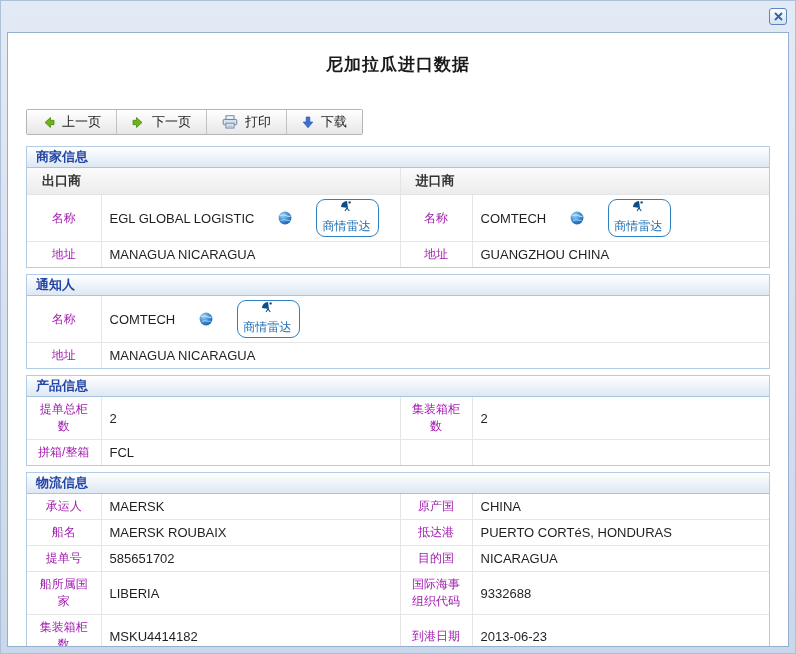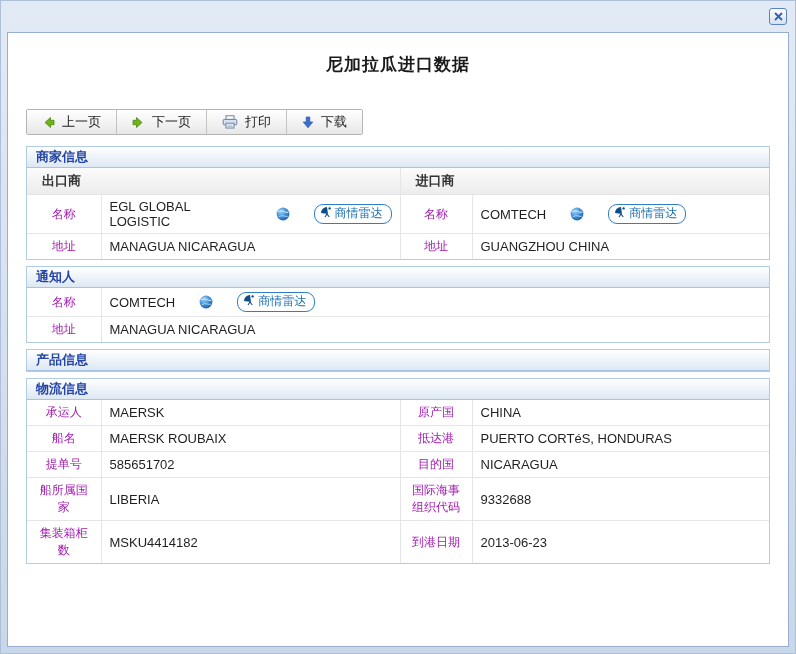--- a/index.html
+++ b/index.html
@@ -53,21 +53,21 @@
   tr.group td {
     background:linear-gradient(#fbfbfb,#ececec);
     font-weight:bold; color:#333; padding-left:15px; font-size:13px;
   }
   td.empty { background:#f0f0f0; }
   .cellflex { display:flex; align-items:center; gap:24px; }
   .badge {
     display:inline-flex; align-items:center; gap:3px;
     border:1px solid #2f80c0; border-radius:9px;
     padding:0 8px 1px 5px; background:#fff;
-    font-size:12px; color:#1a6db2; text-decoration:none; cursor:pointer; white-space:nowrap;
+    font-size:12px; color:#1a6db2; text-decoration:none; cursor:pointer; white-space:nowrap;flex-direction:column;
   }
   .globe { cursor:pointer; display:inline-flex; }
 </style>
 </head>
 <body>
 
 <svg width="0" height="0" style="position:absolute">
   <defs>
     <radialGradient id="globeGrad" cx="35%" cy="30%" r="80%">
       <stop offset="0%" stop-color="#9ed0f2"></stop>
@@ -242,20 +242,42 @@
           <td class="lbl">地址</td>
           <td>MANAGUA NICARAGUA</td>
         </tr>
       </tbody>
         </table>
     </div>
 
     
     <div class="section">
       <div class="sec-header">产品信息</div>
+      <table class="kv">
+        <colgroup>
+            <col style="width:74px">
+            <col style="width:299px">
+            <col style="width:72px">
+            <col>
+          </colgroup>
+        <tbody>
+            <tr>
+          <td class="lbl">提单总柜数</td>
+          <td>2</td>
+          <td class="lbl">集装箱柜数</td>
+          <td>2</td>
+        </tr>
+        <tr>
+          <td class="lbl">拼箱/整箱</td>
+          <td>FCL</td>
+          <td class="lbl empty"></td>
+          <td></td>
+        </tr>
+      </tbody>
+        </table>
     </div>
 
     
     <div class="section">
       <div class="sec-header">物流信息</div>
       <table class="kv">
         <colgroup>
             <col style="width:74px">
             <col style="width:299px">
             <col style="width:72px">

